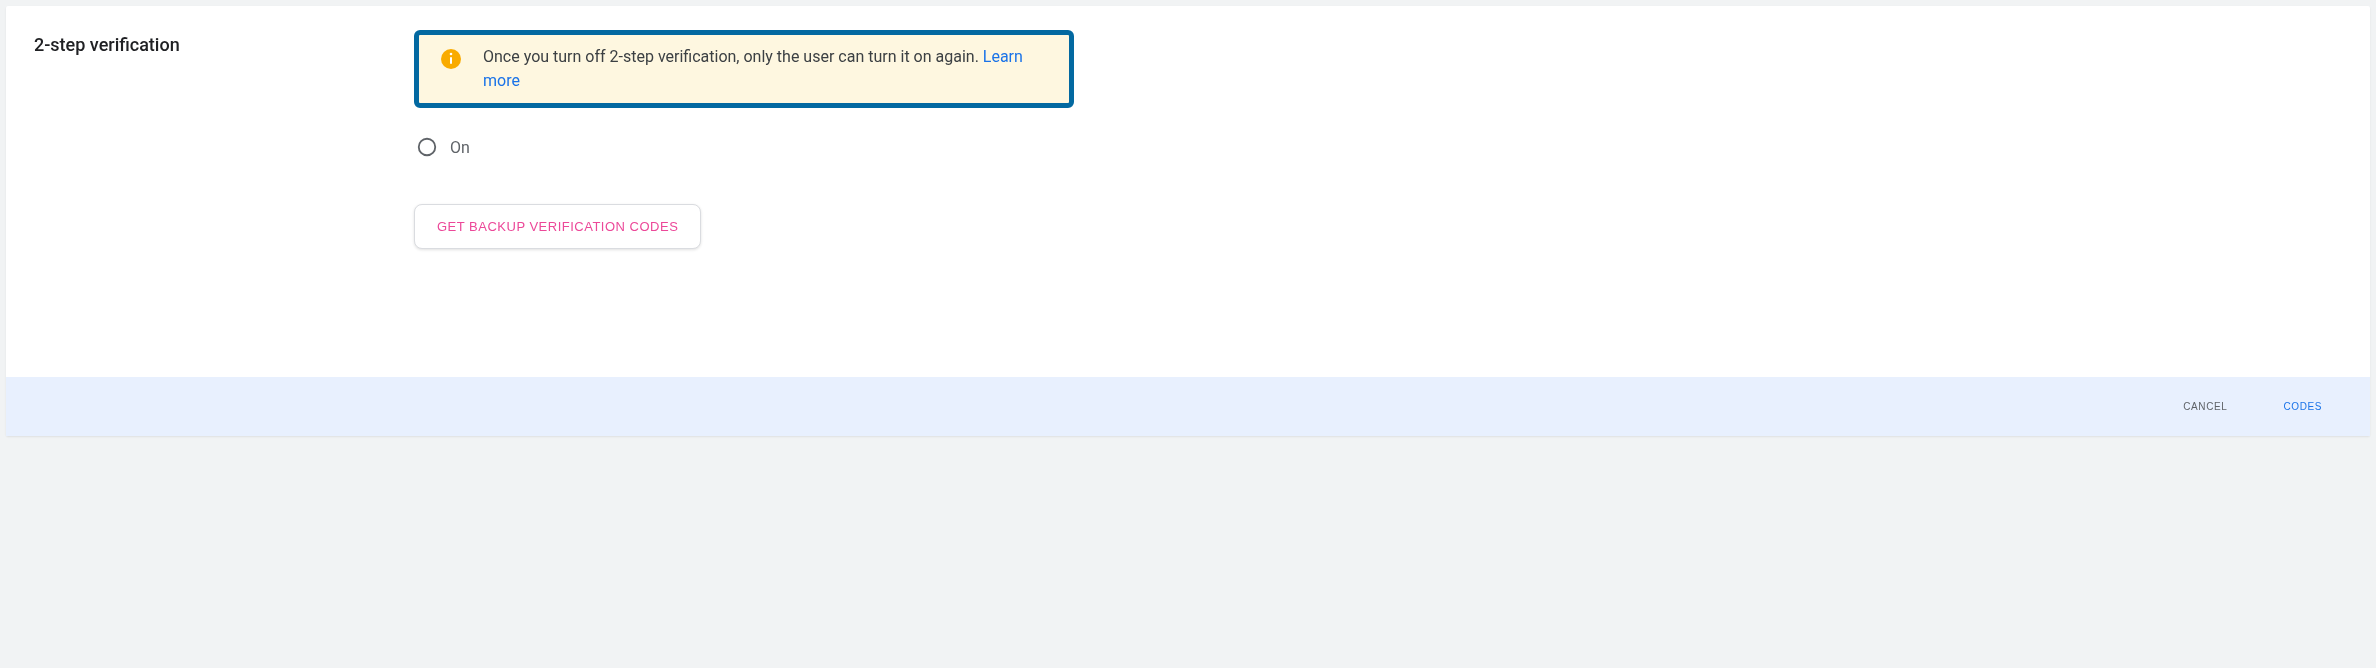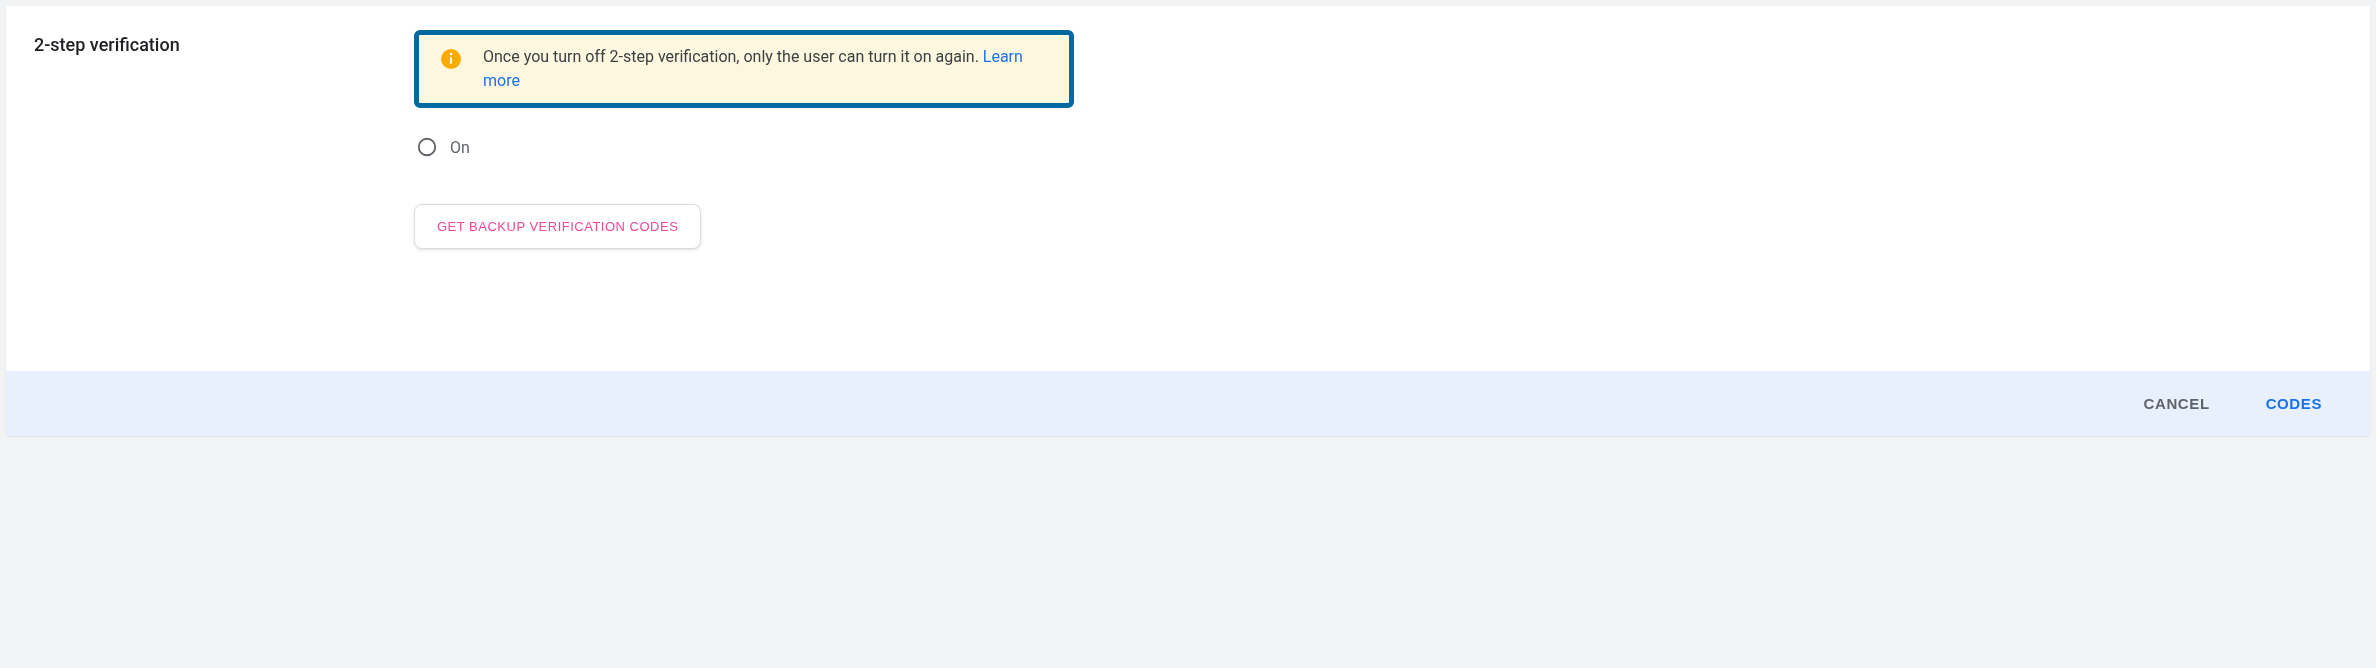--- a/index.html
+++ b/index.html
@@ -99,22 +99,22 @@
       background: #e8f0fe;
       display: flex;
       justify-content: flex-end;
       align-items: center;
       gap: 40px;
       padding: 20px 40px;
     }
     .footer-btn {
       background: none;
       border: none;
-      font-size: 15px;
-      font-weight: 700;
+      font-size: 10px;
+      font-weight: 400;
       letter-spacing: 0.6px;
       cursor: pointer;
       padding: 4px 8px;
     }
     .cancel-btn { color: #5f6368; }
     .save-btn { color: #1a73e8; }
   </style>
 </head>
 <body>
 

